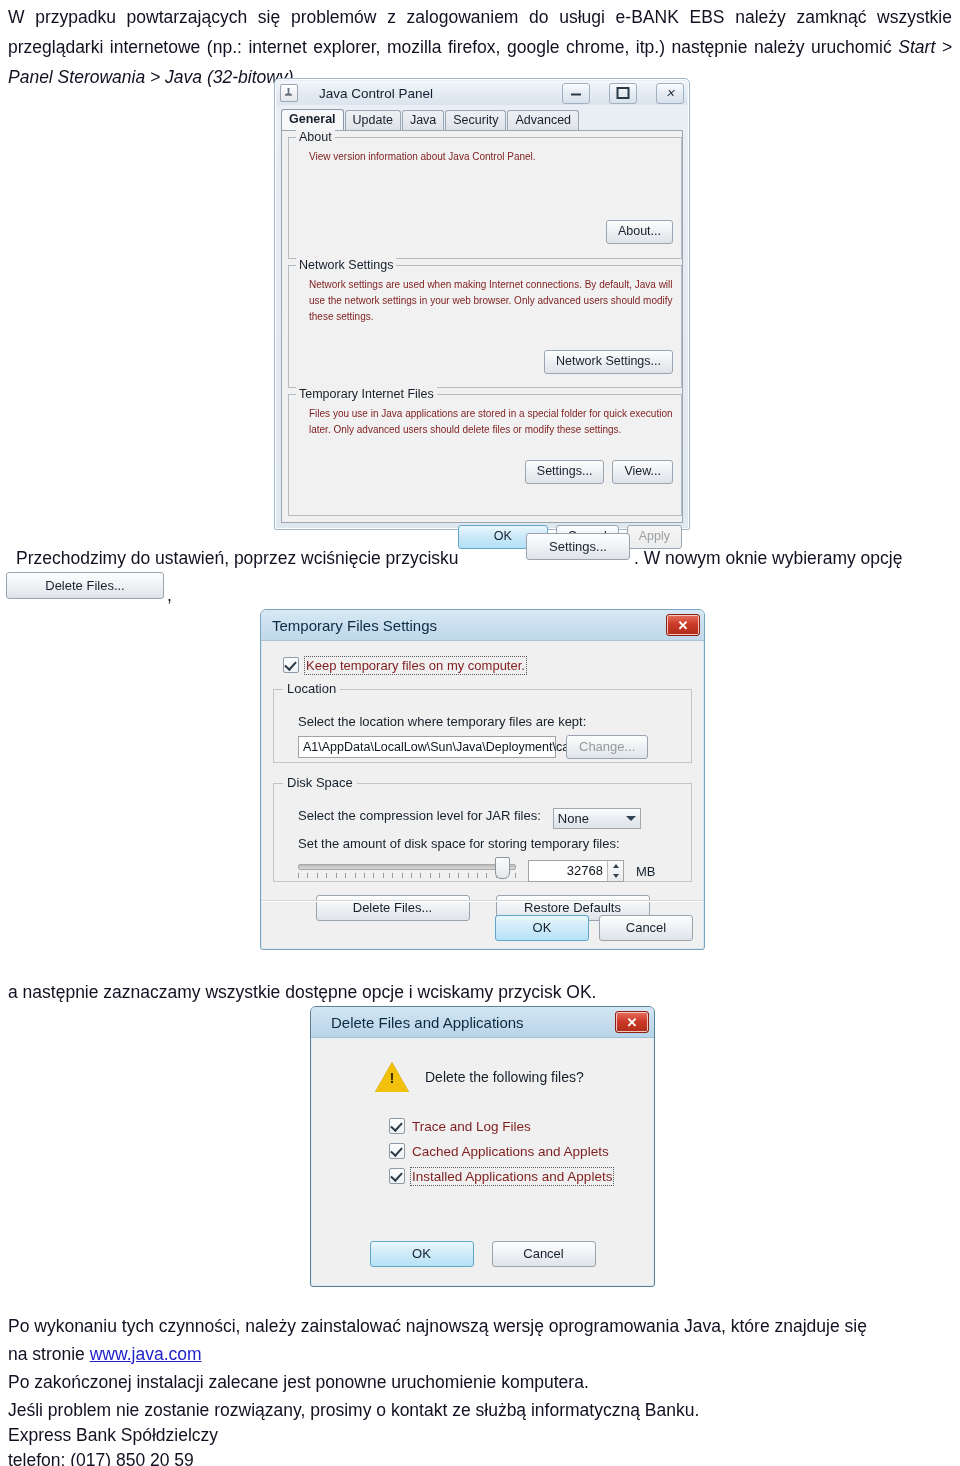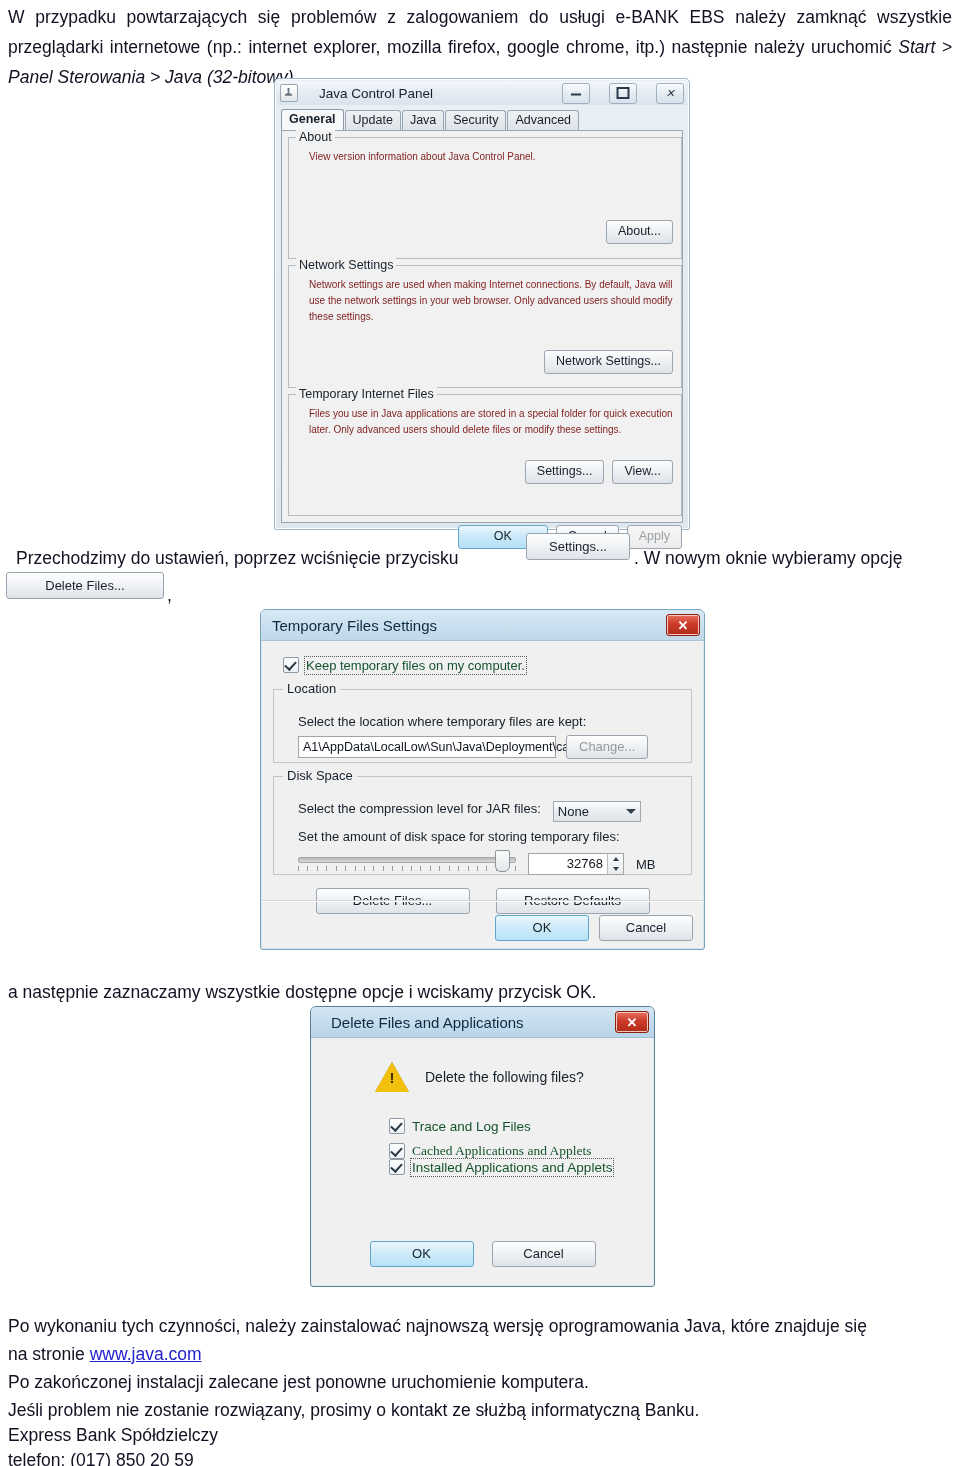--- a/index.html
+++ b/index.html
@@ -238,21 +238,21 @@
     font-weight: bold;
     line-height: 1;
     font-family: "Liberation Sans", sans-serif;
   }
   #tfs .body { padding: 10px 12px; }
   .cbrow {
     display: flex;
     align-items: center;
     gap: 7px;
     font-size: 13px;
-    color: #14532d;
+    color: #7f1d1d;
   }
   .cbox {
     width: 14px; height: 14px;
     border: 1px solid #8d9aa6;
     background: linear-gradient(#fdfdfd, #eef1f4);
     position: relative;
     flex: 0 0 auto;
     border-radius: 2px;
   }
   .cbox.checked::after {
@@ -538,21 +538,21 @@
 
     <div class="gb2" style="margin-top:16px; height:74px;">
       <div class="gb-title">Location</div>
       <div class="fld-label" style="margin-left:14px;">Select the location where temporary files are kept:</div>
       <div style="display:flex; align-items:center; margin:6px 0 0 14px; gap:10px;">
         <span class="textfield" style="width:258px;">A1\AppData\LocalLow\Sun\Java\Deployment\cache</span>
         <span class="abtn" style="color:#9a9a9a; padding:3px 12px 4px 12px;">Change...</span>
       </div>
     </div>
 
-    <div class="gb2" style="margin-top:13px; height:99px;">
+    <div class="gb2" style="margin-top:20px; height:99px;">
       <div class="gb-title">Disk Space</div>
       <div style="display:flex; align-items:flex-start; margin-left:14px; gap:12px;">
         <span class="fld-label">Select the compression level for JAR files:</span>
         <span class="combo" style="width:88px;">
           <span>None</span>
           <span class="caret"></span>
         </span>
       </div>
       <div class="fld-label" style="margin:7px 0 0 14px;">Set the amount of disk space for storing temporary files:</div>
       <div style="display:flex; align-items:center; margin:9px 0 0 14px; gap:12px;">
@@ -625,21 +625,21 @@
     <div style="display:flex; align-items:center; gap:16px; padding-left:48px;">
       <span class="warn-tri"></span>
       <span style="font-size:14px; color:#16202b;">Delete the following files?</span>
     </div>
 
     <div style="margin:26px 0 0 62px;">
       <div class="cbrow" style="margin-bottom:9px;">
         <span class="cbox checked"></span>
         <span style="font-size:13.5px;">Trace and Log Files</span>
       </div>
-      <div class="cbrow" style="font-family:Liberation Serif, serif;">
+      <div class="cbrow" style="margin-bottom:9px;">
         <span class="cbox checked"></span>
         <span style="font-size:13.5px;">Cached Applications and Applets</span>
       </div>
       <div class="cbrow">
         <span class="cbox checked"></span>
         <span class="focus-dot" style="font-size:13.5px;">Installed Applications and Applets</span>
       </div>
     </div>
   </div>
 

